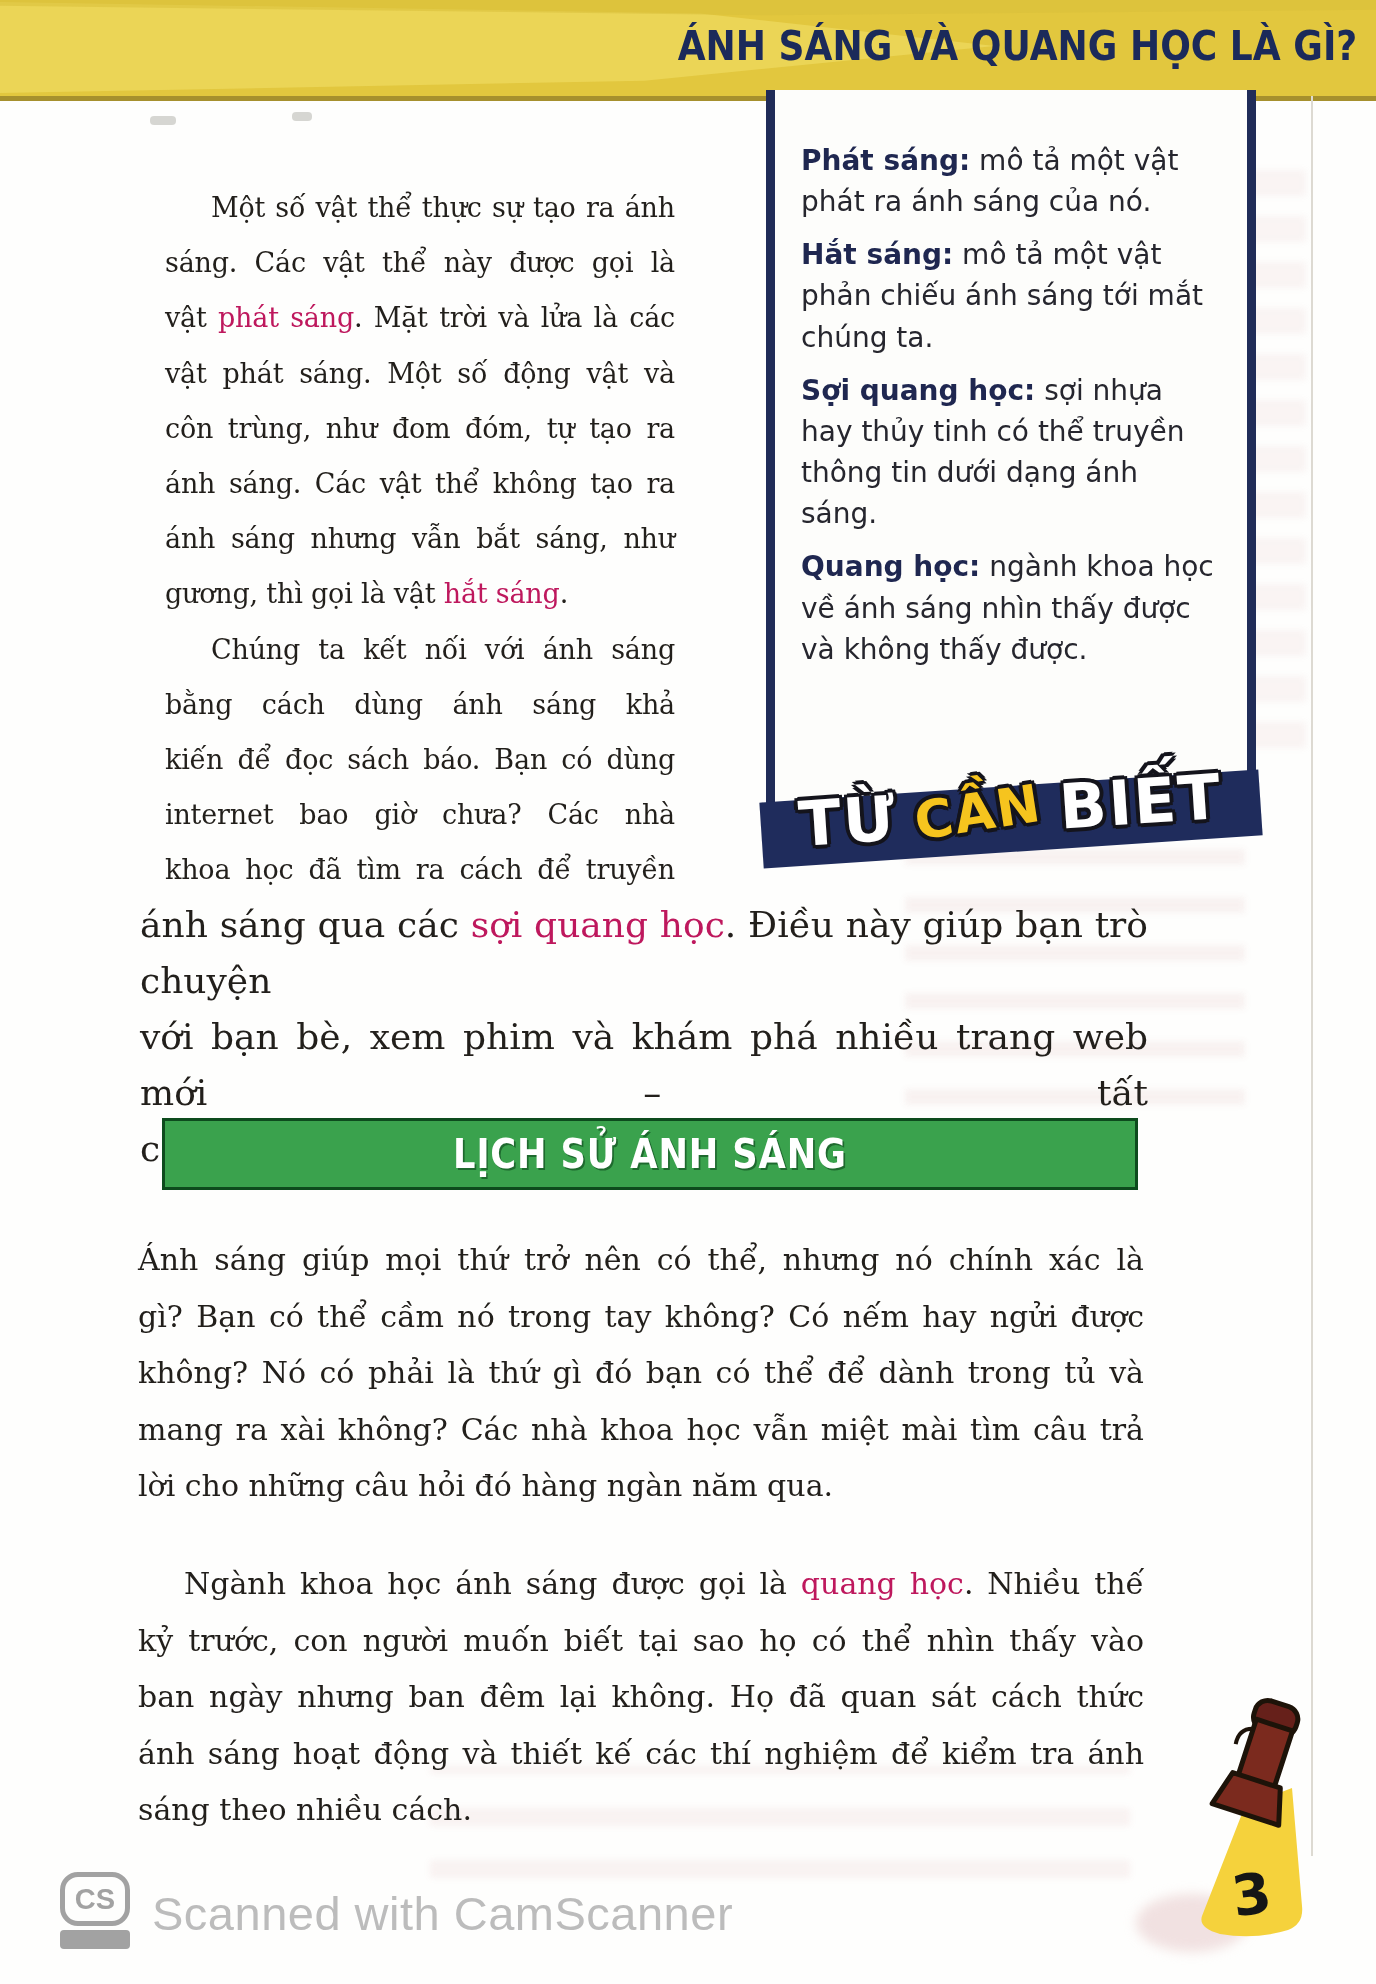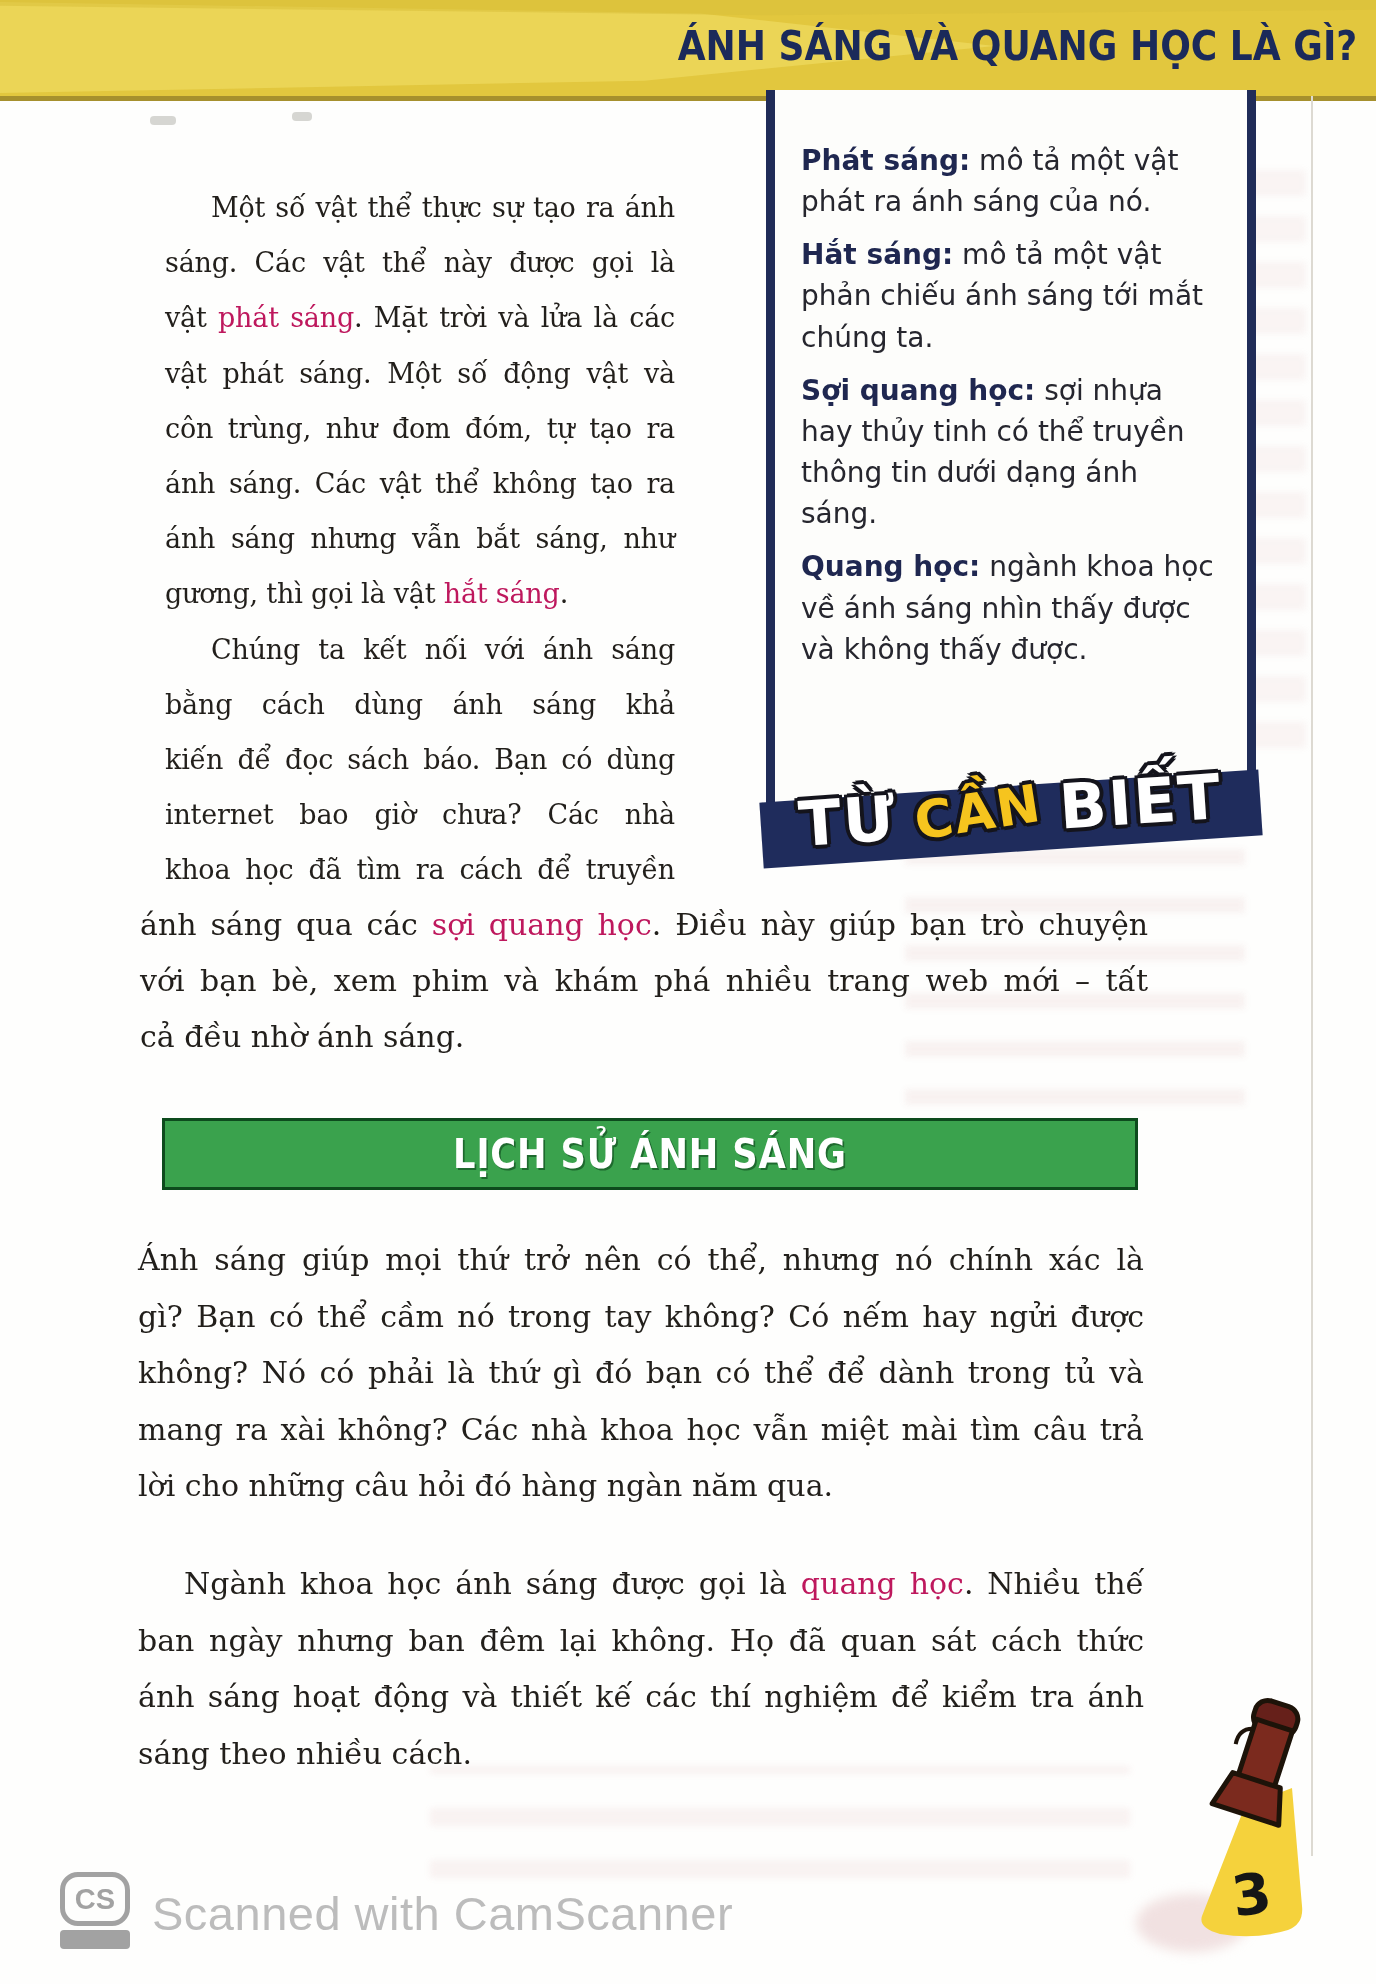--- a/index.html
+++ b/index.html
@@ -22,21 +22,21 @@
 
   
   .tline{text-align:justify;text-align-last:justify;white-space:normal;}
   .tline.last{text-align-last:left;}
   .tline.ind{text-indent:46px;}
   .kw{color:#be185d;}
 
   .left-col{position:absolute;left:165px;top:180px;width:510px;
             font-size:27px;line-height:55.2px;letter-spacing:-0.2px;}
   .intro-full{position:absolute;left:140px;top:897px;width:1008px;
-            font-size:30px;line-height:56px;}
+            font-size:36px;line-height:56px;}
   .hist-p1{position:absolute;left:138px;top:1232px;width:1006px;
             font-size:30px;line-height:56.5px;}
   .hist-p2{position:absolute;left:138px;top:1556px;width:1006px;
             font-size:30px;line-height:56.5px;}
 
   
   .vocab-box{position:absolute;left:766px;top:90px;width:472px;height:716px;background:#fdfdfb;
              border-left:9px solid #202c58;border-right:9px solid #202c58;}
   .vocab-content{padding:50px 26px 0 26px;font-family:"DejaVu Sans",sans-serif;
              font-size:28px;line-height:1.47;color:#26262e;}
@@ -148,20 +148,21 @@
 
   <div class="hist-p1">
       <div class="tline"><span>Ánh sáng giúp mọi thứ trở nên có thể, nhưng nó chính xác là</span></div>
       <div class="tline"><span>gì? Bạn có thể cầm nó trong tay không? Có nếm hay ngửi được</span></div>
       <div class="tline"><span>không? Nó có phải là thứ gì đó bạn có thể để dành trong tủ và</span></div>
       <div class="tline"><span>mang ra xài không? Các nhà khoa học vẫn miệt mài tìm câu trả</span></div>
       <div class="tline last"><span>lời cho những câu hỏi đó hàng ngàn năm qua.</span></div>
     </div>
   <div class="hist-p2">
       <div class="tline ind"><span>Ngành khoa học ánh sáng được gọi là </span><span class="kw">quang học</span><span>. Nhiều thế</span></div>
+      <div class="tline"><span>kỷ trước, con người muốn biết tại sao họ có thể nhìn thấy vào</span></div>
       <div class="tline"><span>ban ngày nhưng ban đêm lại không. Họ đã quan sát cách thức</span></div>
       <div class="tline"><span>ánh sáng hoạt động và thiết kế các thí nghiệm để kiểm tra ánh</span></div>
       <div class="tline last"><span>sáng theo nhiều cách.</span></div>
     </div>
 
   <svg class="flashlight" viewBox="0 0 210 300">
     <path d="M95,140 L52,250 Q48,262 70,268 Q105,274 138,264 Q154,258 152,240 L142,122 Z" fill="#f5d23c"></path>
     <g transform="rotate(18 108 100)" stroke="#1d1309" stroke-width="5" stroke-linejoin="round">
       <rect x="88" y="34" width="44" height="30" rx="13" fill="#66201a"></rect>
       <rect x="92" y="56" width="38" height="60" fill="#7b2a1e"></rect>

